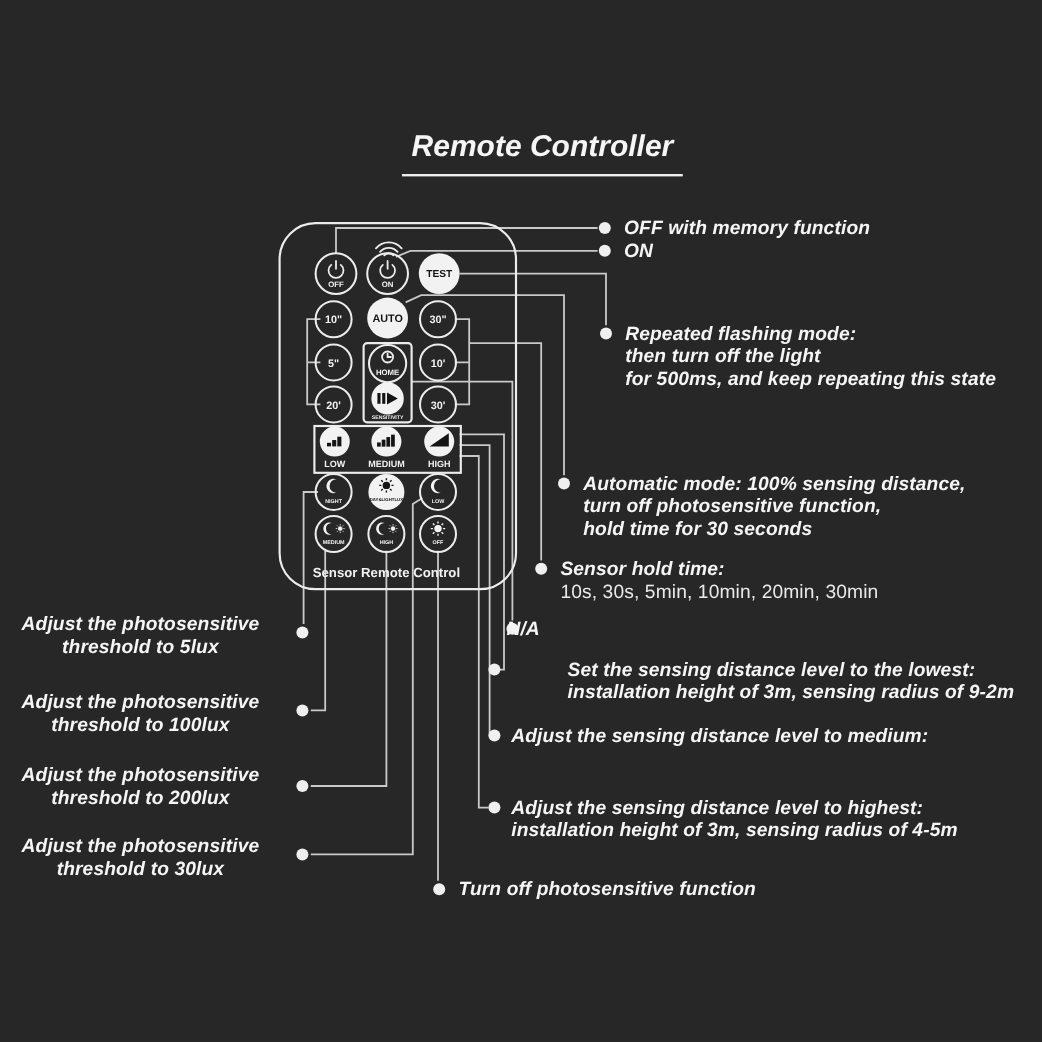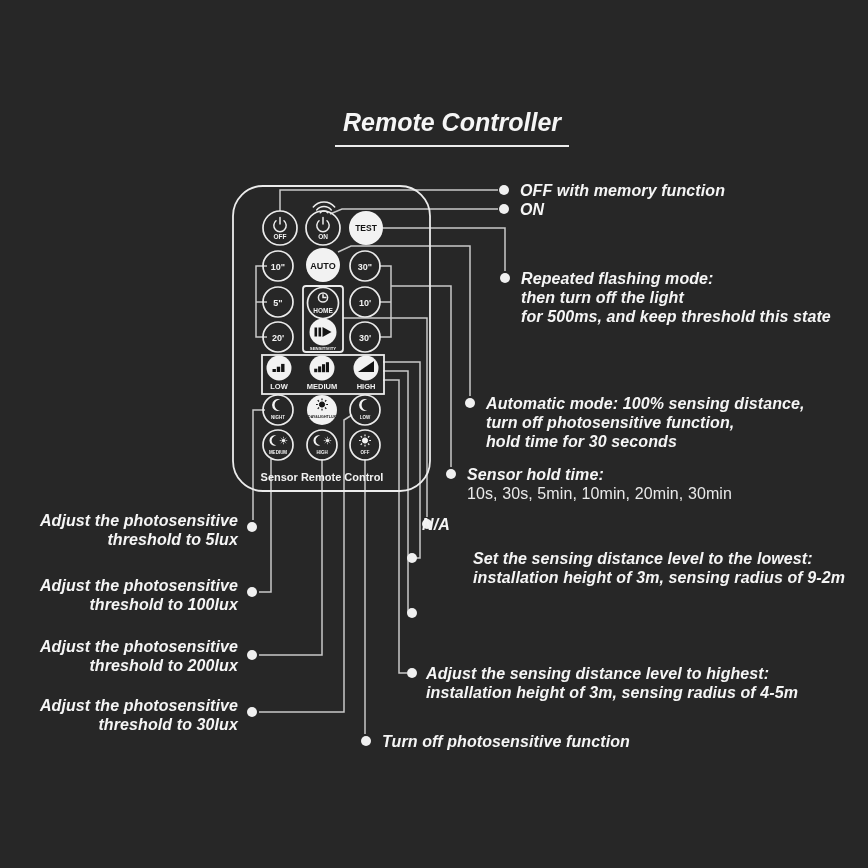--- a/index.html
+++ b/index.html
@@ -4,21 +4,21 @@
 <style>
   html,body{margin:0;padding:0;background:#272727;}
   .stage{position:relative;width:868px;height:868px;background:#272727;overflow:hidden;
          font-family:"Liberation Sans",sans-serif;}
   .title-wrap{position:absolute;top:84px;left:18px;width:868px;text-align:center;margin-top:24px;}
   .title-wrap span{display:inline-block;color:#f5f5f5;font-size:25px;font-weight:bold;
          font-style:italic;border-bottom:2px solid #ededed;padding:0 8px 8px;}
   .ann{position:absolute;color:#f5f5f5;font-size:16px;line-height:19px;
        font-weight:bold;font-style:italic;letter-spacing:.1px;}
   .ann.right{text-align:left;}
-  .ann.left{left:20px;width:218px;text-align:right;}
+  .ann.left{left:8px;width:218px;text-align:center;}
   .sub{font-weight:normal;font-style:normal;color:#e9e9e9;}
   svg{position:absolute;top:0;left:0;}
   .ln{fill:none;stroke:#c9c9c9;stroke-width:1.5;}
   .rc{fill:none;stroke:#ececec;stroke-width:1.8;}
   .btn{fill:none;stroke:#ececec;stroke-width:1.7;}
   .btnf{fill:#f2f2f2;stroke:none;}
   .ic{stroke:#ececec;stroke-width:1.5;fill:none;stroke-linecap:round;}
   .wt{fill:#f2f2f2;font-weight:bold;text-anchor:middle;font-family:"Liberation Sans",sans-serif;}
   .bt{fill:#141414;font-weight:bold;text-anchor:middle;font-family:"Liberation Sans",sans-serif;}
   .dot{fill:#f0f0f0;}
@@ -209,39 +209,40 @@
 
   <div class="ann right" style="left:520px;top:181px;">
     <div>OFF with memory function</div>
   </div>
   <div class="ann right" style="left:520px;top:200px;">
     <div>ON</div>
   </div>
   <div class="ann right" style="left:521px;top:269px;">
     <div>Repeated flashing mode:</div>
     <div>then turn off the light</div>
-    <div>for 500ms, and keep threshold this state</div>
+    <div>for 500ms, and keep repeating this state</div>
   </div>
   <div class="ann right" style="left:486px;top:394px;">
     <div>Automatic mode: 100% sensing distance,</div>
     <div>turn off photosensitive function,</div>
     <div>hold time for 30 seconds</div>
   </div>
   <div class="ann right" style="left:467px;top:465px;">
     <div>Sensor hold time:</div>
     <div class="sub">10s, 30s, 5min, 10min, 20min, 30min</div>
   </div>
   <div class="ann right" style="left:422px;top:515px;">
     <div>N/A</div>
   </div>
   <div class="ann right" style="left:434px;top:549px;margin-left:39px;">
     <div>Set the sensing distance level to the lowest:</div>
     <div>installation height of 3m, sensing radius of 9-2m</div>
   </div>
   <div class="ann right" style="left:426px;top:604px;">
+    <div>Adjust the sensing distance level to medium:</div>
   </div>
   <div class="ann right" style="left:426px;top:664px;">
     <div>Adjust the sensing distance level to highest:</div>
     <div>installation height of 3m, sensing radius of 4-5m</div>
   </div>
   <div class="ann right" style="left:382px;top:732px;text-align:right;">
     <div>Turn off photosensitive function</div>
   </div>
 
   <div class="ann left" style="top:511px;">

